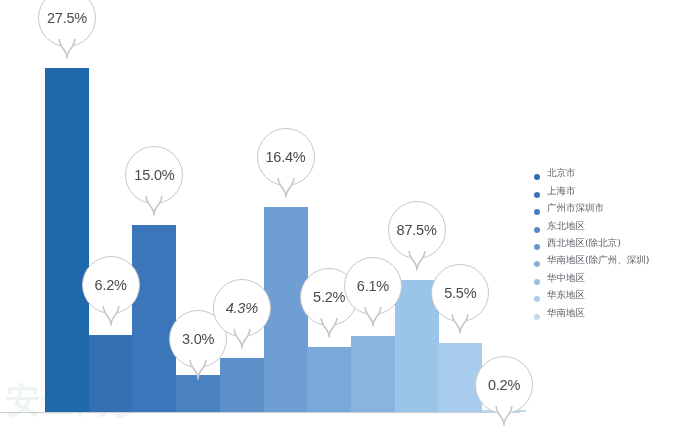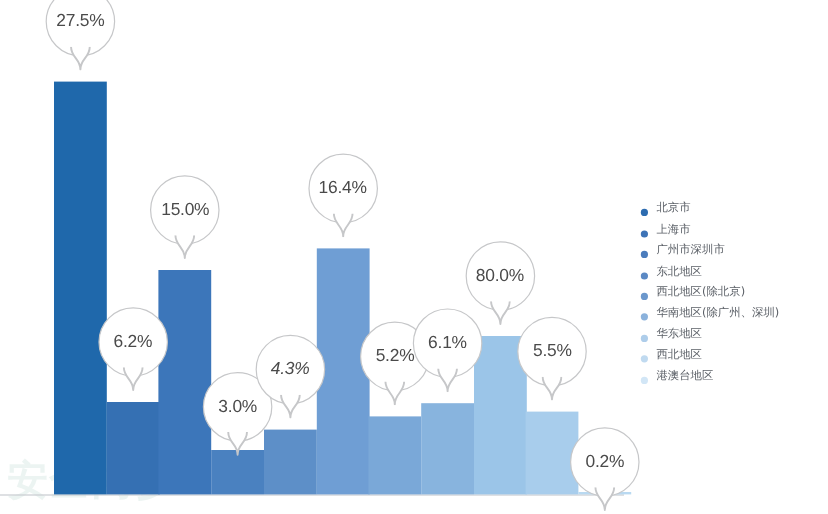--- a/index.html
+++ b/index.html
@@ -225,21 +225,21 @@
         </div>
         <div class="callout" style="left: 343.9px; top: 256.75px;">
           <span class="callout-text">6.1%</span>
           <div class="callout-tail">
             <svg width="18" height="20" viewBox="0 0 18 20">
               <path d="M1.2 0 C1.2 9, 9 10, 9 19 C9 10, 16.8 9, 16.8 0" fill="#ffffff" stroke="#c6c7c9" stroke-width="1.6" stroke-linejoin="round" stroke-linecap="round"></path>
             </svg>
           </div>
         </div>
         <div class="callout" style="left: 387.6px; top: 200.5px;">
-          <span class="callout-text">80.0%</span>
+          <span class="callout-text">87.5%</span>
           <div class="callout-tail">
             <svg width="18" height="20" viewBox="0 0 18 20">
               <path d="M1.2 0 C1.2 9, 9 10, 9 19 C9 10, 16.8 9, 16.8 0" fill="#ffffff" stroke="#c6c7c9" stroke-width="1.6" stroke-linejoin="round" stroke-linecap="round"></path>
             </svg>
           </div>
         </div>
         <div class="callout" style="left: 431.3px; top: 264.25px;">
           <span class="callout-text">5.5%</span>
           <div class="callout-tail">
             <svg width="18" height="20" viewBox="0 0 18 20">
@@ -277,26 +277,26 @@
       </div>
       <div class="legend-item">
         <span class="legend-dot" style="background: rgb(107, 151, 204);"></span>
         <span class="legend-label">西北地区(除北京)</span>
       </div>
       <div class="legend-item">
         <span class="legend-dot" style="background: rgb(139, 178, 220);"></span>
         <span class="legend-label">华南地区(除广州、深圳)</span>
       </div>
       <div class="legend-item">
+        <span class="legend-dot" style="background: rgb(156, 192, 228);"></span>
+        <span class="legend-label">华中地区</span>
+      </div>
+      <div class="legend-item">
         <span class="legend-dot" style="background: rgb(174, 205, 234);"></span>
         <span class="legend-label">华东地区</span>
       </div>
       <div class="legend-item">
         <span class="legend-dot" style="background: rgb(192, 218, 240);"></span>
-        <span class="legend-label">西北地区</span>
-      </div>
-      <div class="legend-item">
-        <span class="legend-dot" style="background: rgb(210, 230, 246);"></span>
-        <span class="legend-label">港澳台地区</span>
+        <span class="legend-label">华南地区</span>
       </div>
     </div>
 
 </div>
 
 </body></html>

